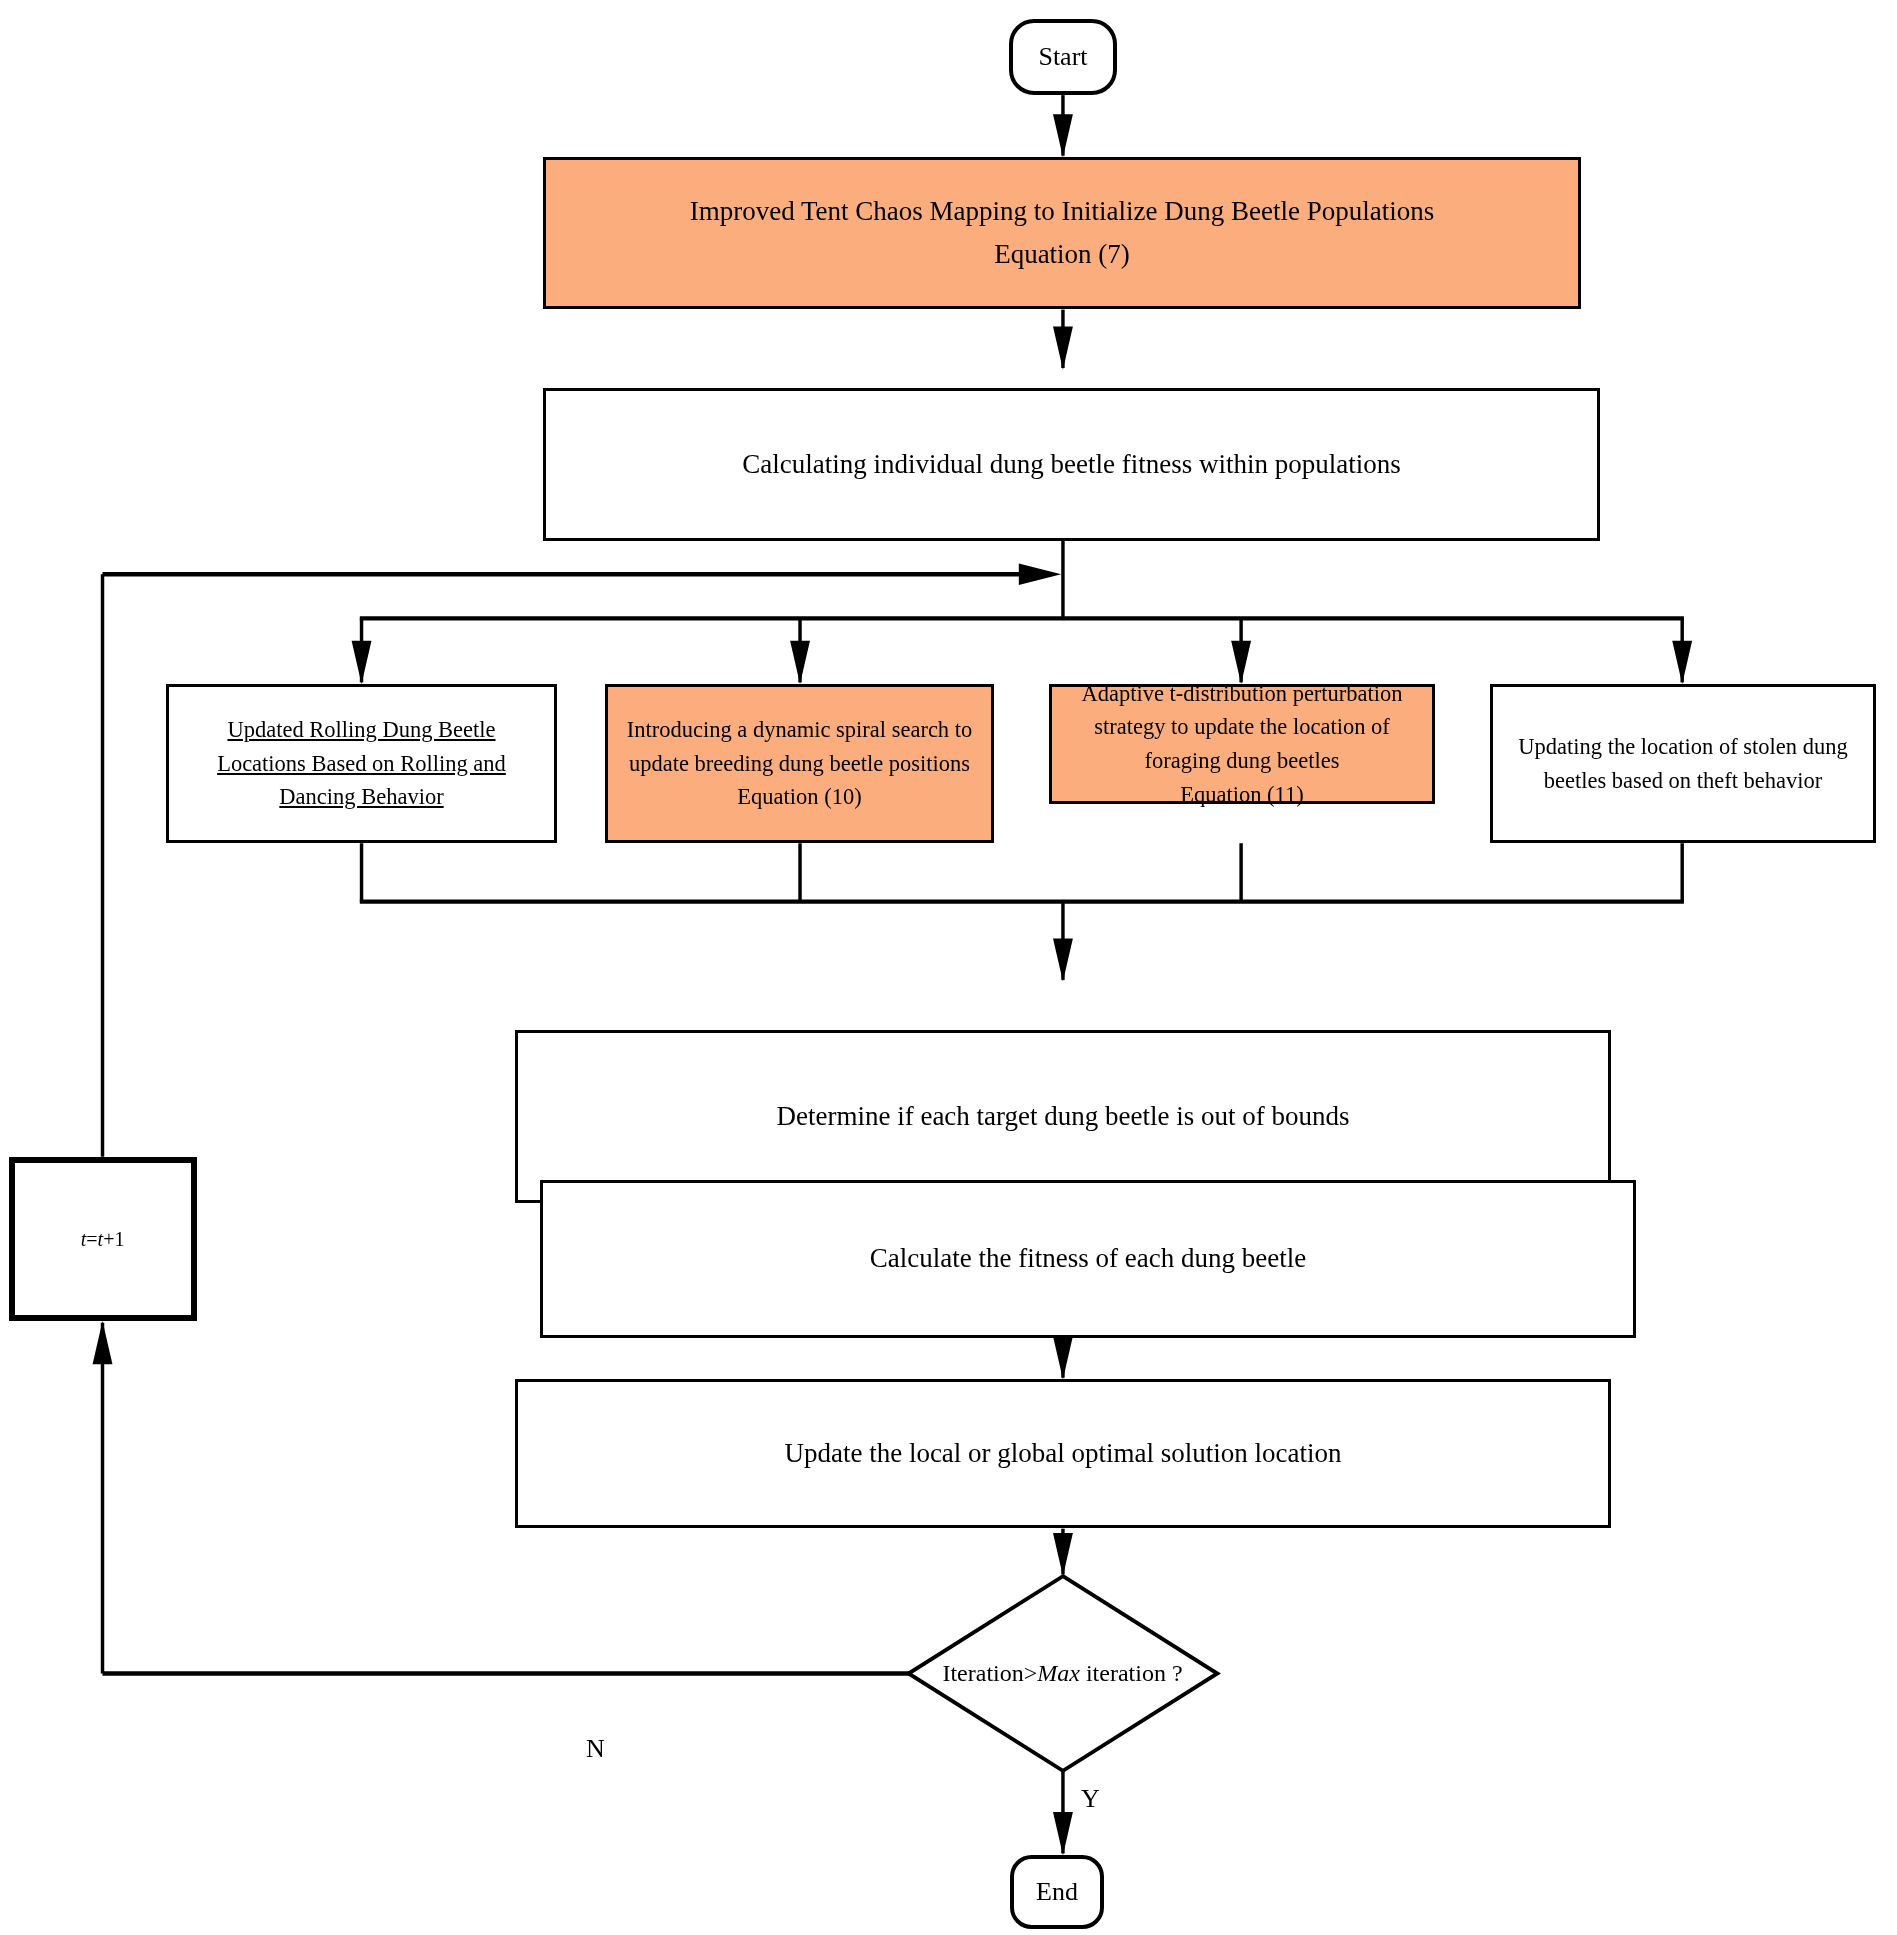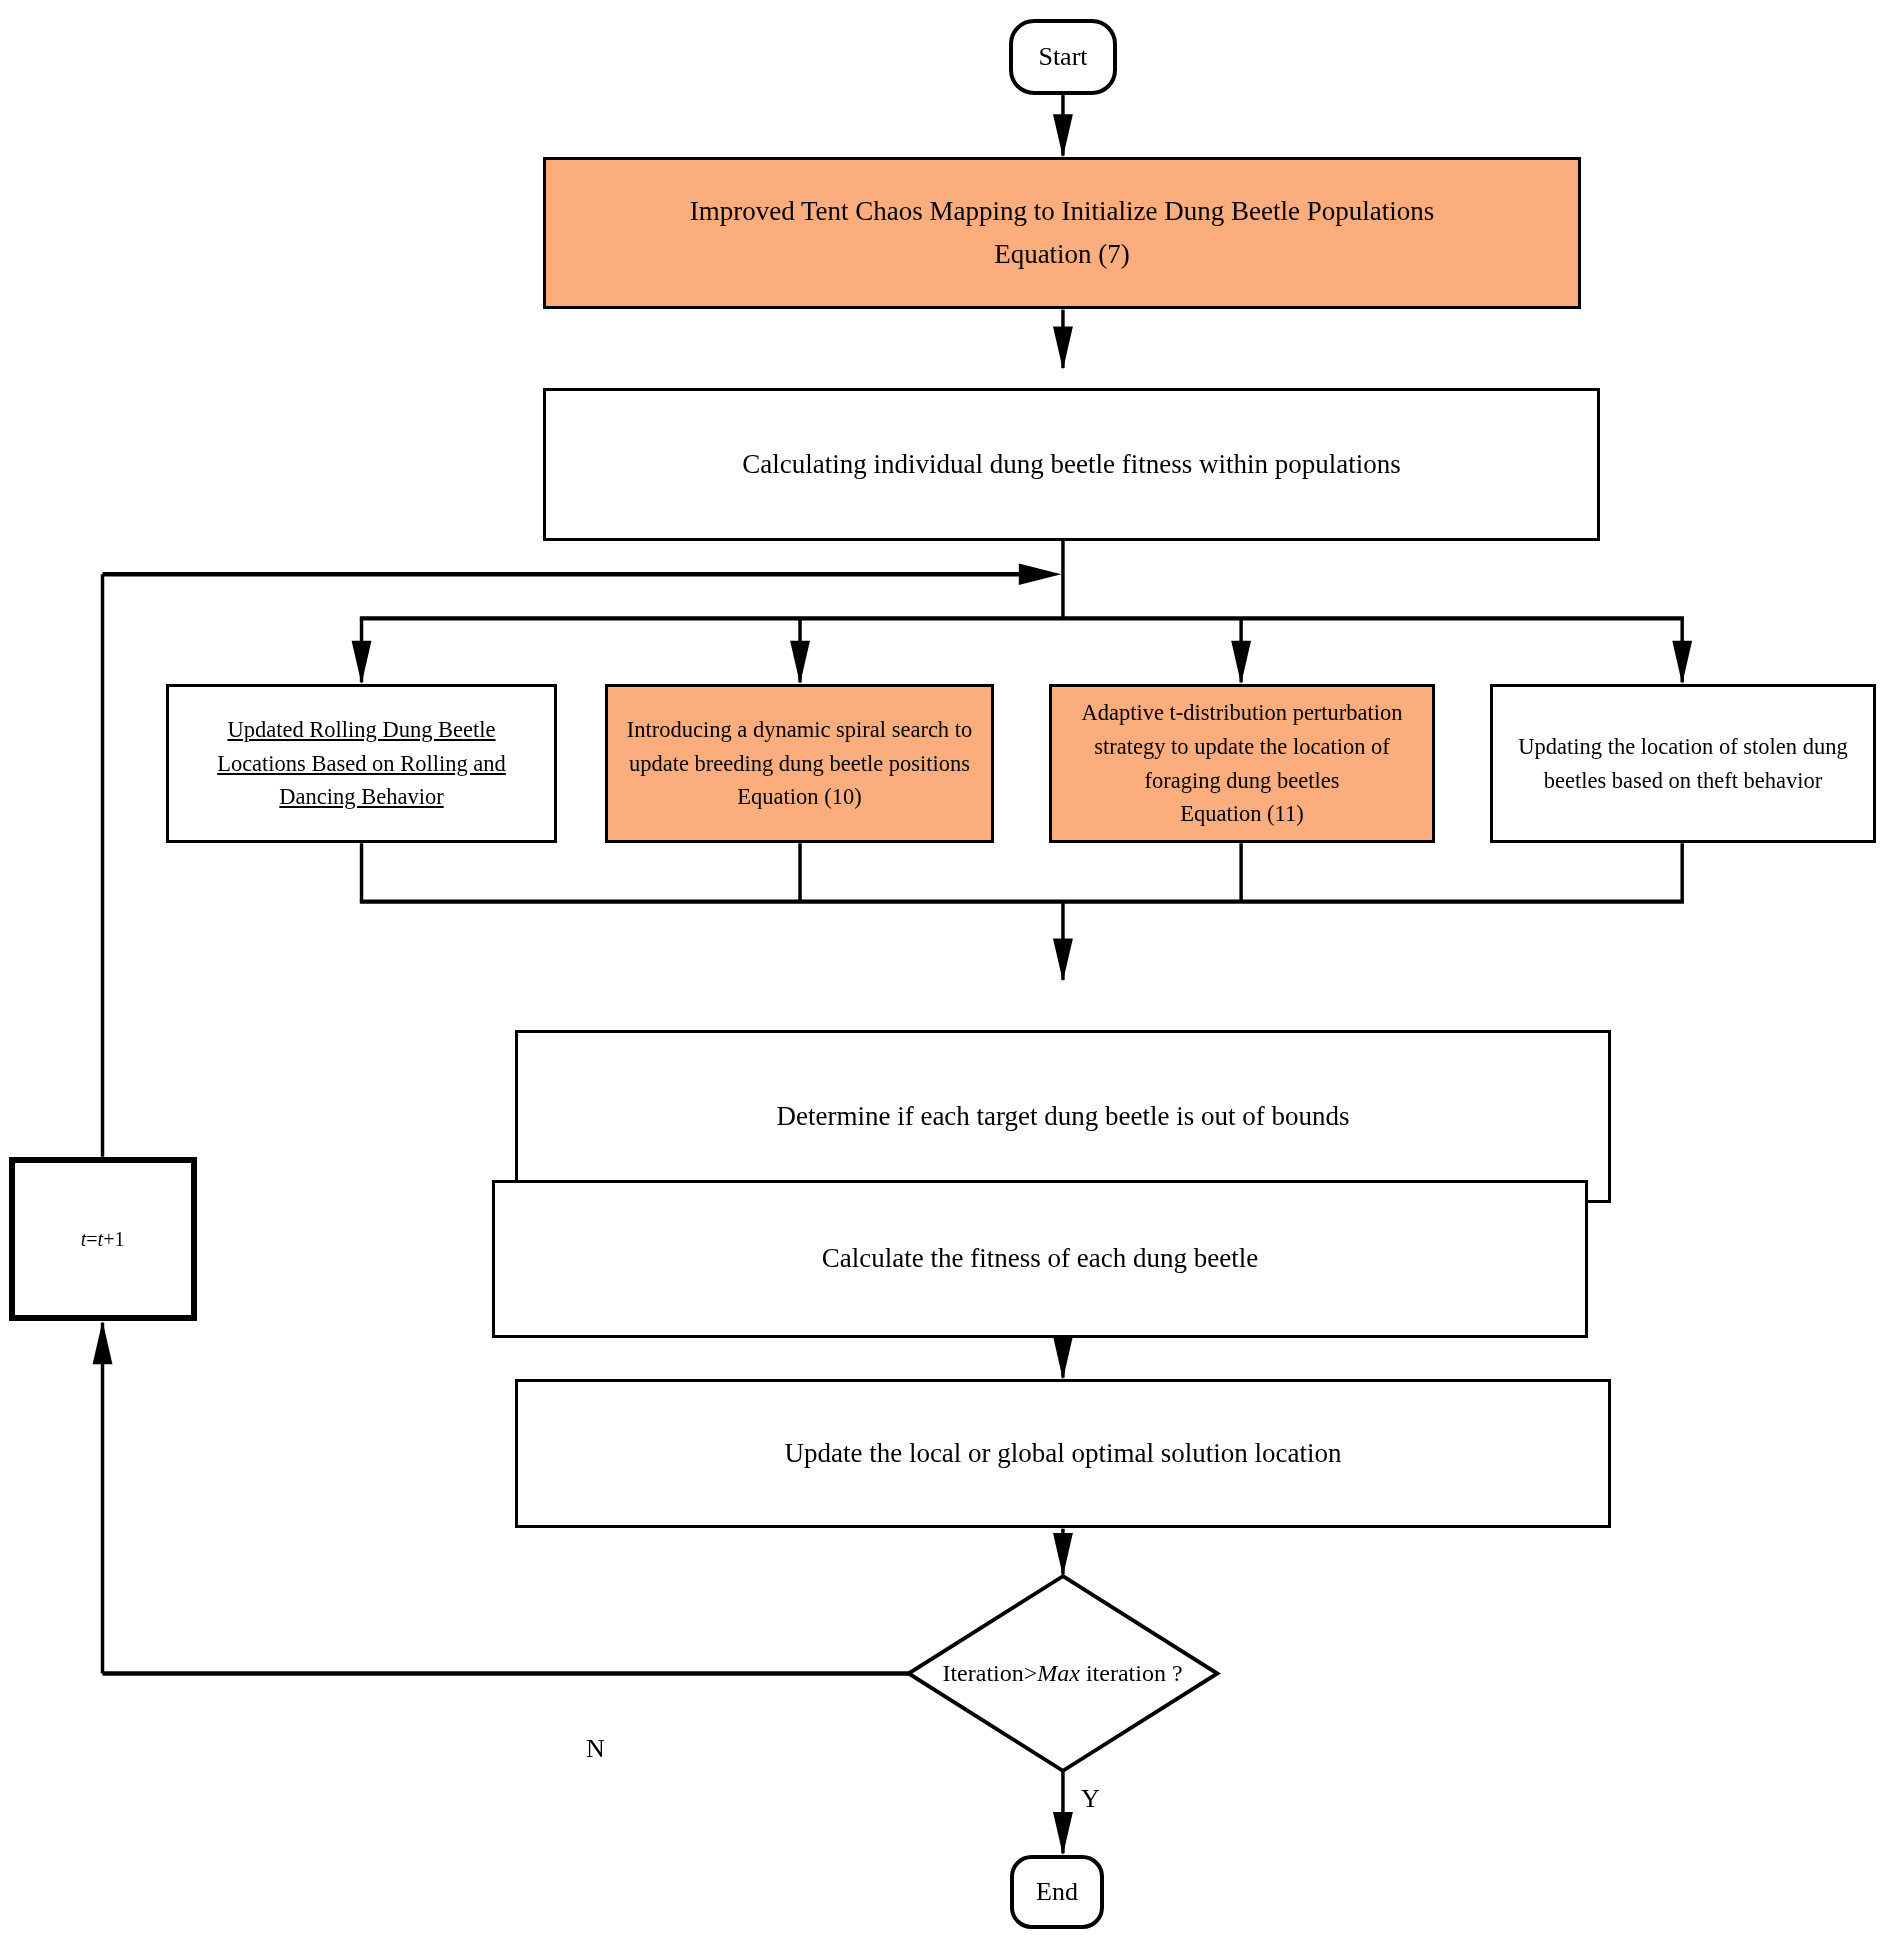--- a/index.html
+++ b/index.html
@@ -109,34 +109,34 @@
 
   <div class="node branch" style="left:166px;top:684px;width:391px;height:159px;text-decoration:underline;">
     <span>Updated Rolling Dung Beetle Locations Based on Rolling and Dancing Behavior</span>
   </div>
 
   <div class="node branch orange" style="left:605px;top:684px;width:389px;height:159px;">
     <span>Introducing a dynamic spiral search to update breeding dung beetle positions</span>
     <span class="eqline">Equation (10)</span>
   </div>
 
-  <div class="node branch orange" style="left:1049px;top:684px;width:386px;height:159px;">
+  <div class="node branch orange" style="left:1049px;top:684px;width:386px;height:120px;">
     <span>Adaptive t-distribution perturbation strategy to update the location of foraging dung beetles</span>
     <span class="eqline">Equation (11)</span>
   </div>
 
   <div class="node branch" style="left:1490px;top:684px;width:386px;height:159px;">
     <span>Updating the location of stolen dung beetles based on theft behavior</span>
   </div>
 
   <div class="node wide" style="left:515px;top:982px;width:1096px;height:173px;margin-top:48px;">
     <span>Determine if each target dung beetle is out of bounds</span>
   </div>
 
-  <div class="node wide" style="left:492px;top:1180px;width:1096px;height:158px;">
+  <div class="node wide" style="left:540px;top:1180px;width:1096px;height:158px;">
     <span>Calculate the fitness of each dung beetle</span>
   </div>
 
   <div class="node wide" style="left:515px;top:1379px;width:1096px;height:149px;">
     <span>Update the local or global optimal solution location</span>
   </div>
 
   <div class="node counter" style="left:8.6px;top:1157px;width:188px;height:164px;">
     <span>
       <span class="em">t</span><span>=</span><span class="em">t</span><span>+1</span>

